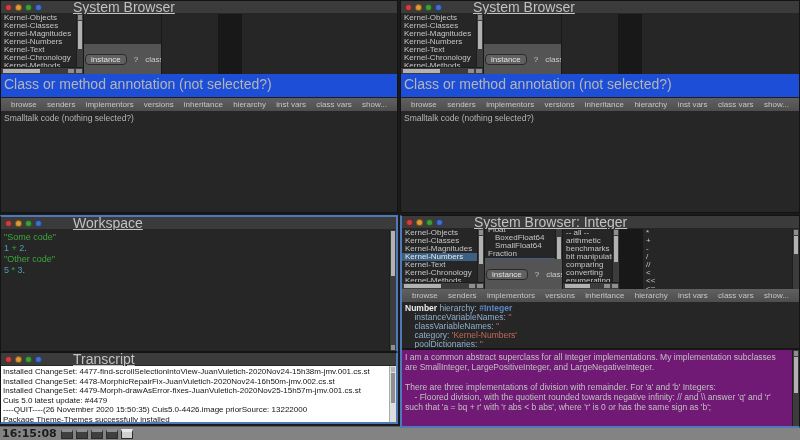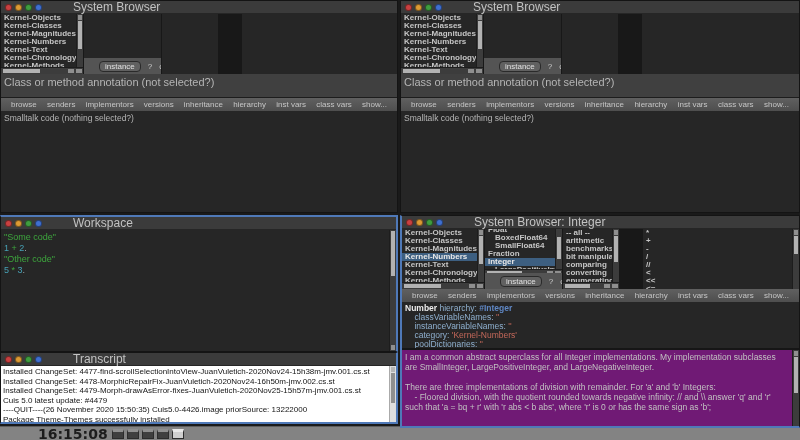--- a/index.html
+++ b/index.html
@@ -7,52 +7,52 @@
               font-family:"Liberation Sans", sans-serif; }
   #desktop { position:relative; width:800px; height:440px; background:#1a1a1a; }
 
   .window { position:absolute; background:#191919; border:1px solid #141414; z-index:2; }
   .titlebar { height:13px; background:#3b3b3b; display:flex; align-items:center;
               padding-left:4px; border-bottom:1px solid #262626; }
   .wbtn { width:7px; height:7px; border-radius:50%; margin-right:3px; flex:none;
           display:inline-block; border:1px solid rgba(0,0,0,.4); }
   .wbtn.r { background:#c94040; } .wbtn.o { background:#dc9a33; }
   .wbtn.g { background:#3f9d3f; } .wbtn.b { background:#3f6fd0; }
-  .wtitle { color:#c2c2c2; font-size:12px; margin-left:28px; white-space:nowrap; }
+  .wtitle { color:#c2c2c2; font-size:14px; margin-left:28px; white-space:nowrap;text-decoration:underline; }
 
   .panes { position:relative; height:60px; background:#181818; }
   .pane  { position:absolute; top:0; bottom:0; background:#262626; overflow:hidden; }
   .p1 { left:0;  width:82px; }
   .p2 { left:83px; width:77px; }
   .p3 { left:161px; width:56px; }
   .p4 { left:241px; right:0; }
 
-  .list { list-style:none;font-weight:bold; }
+  .list { list-style:none; }
   .list .li { height:8px; line-height:8px; font-size:8px; color:#c6c6c6;
               padding-left:3px; white-space:nowrap; overflow:hidden; }
   .list .li.selected { background:#3d5f81; color:#e8e8e8; }
 
   .vsb { position:absolute; top:0; bottom:0; width:7px; background:#3c3c3c;
          border-left:1px solid #1d1d1d; }
   .vsb .cap { position:absolute; left:1px; right:1px; height:5px; background:#8f8f8f; }
   .vsb .handle { position:absolute; left:1px; right:1px; background:#b2b2b2; }
   .hsb { position:absolute; left:0; right:0; height:7px; background:#3c3c3c;
          border-top:1px solid #1d1d1d; }
   .hsb .handle { position:absolute; top:1px; bottom:1px; left:2px; width:45%; background:#b2b2b2; }
   .hsb .cap { position:absolute; top:1px; bottom:1px; width:6px; background:#8f8f8f; }
   .hsb .cap.c1 { right:9px; } .hsb .cap.c2 { right:1px; }
 
-  .btnrow { position:absolute; left:0; right:0; bottom:0; height:16px; background:#545454;
-            display:flex; align-items:center; padding-left:15px; gap:7px; }
+  .btnrow { position:absolute; left:0; right:0; bottom:0; height:30px; background:#545454;
+            display:flex; align-items:center; padding-left:1px; gap:7px; }
   .btn-instance { font-size:8px; color:#e0e0e0; background:#616161; border:1px solid #2a2a2a;
                   border-radius:4px; padding:0 5px; line-height:9px; }
   .btn-plain { font-size:8px; color:#cccccc; }
 
-  .ann { height:24px; background:#404040; border-bottom:1px solid #1d1d1d;
-         font-size:11px; color:#b5b5b5; padding:2px 3px; overflow:hidden; }
+  .ann { height:24px; background:#1d4ed8; border-bottom:1px solid #1d1d1d;
+         font-size:14px; color:#b5b5b5; padding:2px 3px; overflow:hidden; }
   .toolbar { height:13px; background:linear-gradient(#606060,#4e4e4e); display:flex;
              align-items:center; justify-content:space-between; padding:0 10px; }
   .tbtn { font-size:8px; color:#c6c6c6; white-space:nowrap; }
   .code { position:relative; background:#262626; overflow:hidden; flex:1;
           font-size:8.5px; color:#b5b5b5; padding:2px 3px; }
   .browser { display:flex; flex-direction:column; }
   .browser .code-fixed { flex:none; height:46px; }
 
   .code-line { white-space:pre; font-size:8.5px; line-height:9px; }
   .tk-comment { color:#3da53d; } .tk-num { color:#46a0b4; } .tk-op { color:#3da53d; }
@@ -80,22 +80,22 @@
               border-left:2px solid #4f79b8; border-bottom:2px solid #4f79b8; }
   #browser3 .comment { position:relative; flex:1; background:#701a75; border-top:2px solid #161616;
                        overflow:hidden; padding:2px 10px 2px 3px; }
   .cpara { font-size:8.5px; line-height:10px; color:#c2c2c2; white-space:pre-wrap; min-height:10px; }
 
   .scrolled-list { margin-top:-3px; }
 
   
   #taskbar { position:absolute; left:0; top:426px; width:800px; height:14px; background:#838383;
              display:flex; align-items:center; z-index:1; border-top:1px solid #5c5c5c; }
-  #clock { font-size:14px; font-weight:bold; color:#1c1c1c; padding:0 4px 0 2px;
-           font-family:"DejaVu Sans", sans-serif; letter-spacing:0;margin-left:36px; }
+  #clock { font-size:11px; font-weight:bold; color:#1c1c1c; padding:0 4px 0 2px;
+           font-family:"DejaVu Sans", sans-serif; letter-spacing:0; }
   .task-icon { width:12px; height:10px; background:#3f3f3f; border:1px solid #2c2c2c;
                border-top:3px solid #8f8f8f; margin-right:3px; flex:none; }
   .task-icon.selected { background:#cfcfcf; border-top-color:#e8e8e8; }
 
   .win-tl { left:0; top:0; width:398px; height:213px; }
   .win-tr { left:400px; top:0; width:400px; height:213px; }
 </style>
 </head>
 <body>
 
@@ -363,22 +363,22 @@
         <span class="tbtn">inheritance</span>
         <span class="tbtn">hierarchy</span>
         <span class="tbtn">inst vars</span>
         <span class="tbtn">class vars</span>
         <span class="tbtn">show...</span>
       </div>
     <div class="code code-fixed">
       <div>
 
       <div class="code-line"><span class="tk-bold">Number </span><span class="tk-kw">hierarchy: </span><span class="tk-sym">#Integer</span></div>
+          <div class="code-line"><span class="tk-kw">    instanceVariableNames: </span><span class="tk-str">''</span></div>
           <div class="code-line"><span class="tk-kw">    classVariableNames: </span><span class="tk-str">''</span></div>
-          <div class="code-line"><span class="tk-kw">    instanceVariableNames: </span><span class="tk-str">''</span></div>
           <div class="code-line"><span class="tk-kw">    category: </span><span class="tk-str">'Kernel-Numbers'</span></div>
           <div class="code-line"><span class="tk-kw">    poolDictionaries: </span><span class="tk-str">''</span></div>
         </div>
     </div>
     <div class="comment">
       <div>
 
       <div class="cpara">I am a common abstract superclass for all Integer implementations. My implementation subclasses are SmallInteger, LargePositiveInteger, and LargeNegativeInteger.</div>
           <div class="cpara"></div>
           <div class="cpara">There are three implementations of division with remainder. For 'a' and 'b' Integers:</div>

